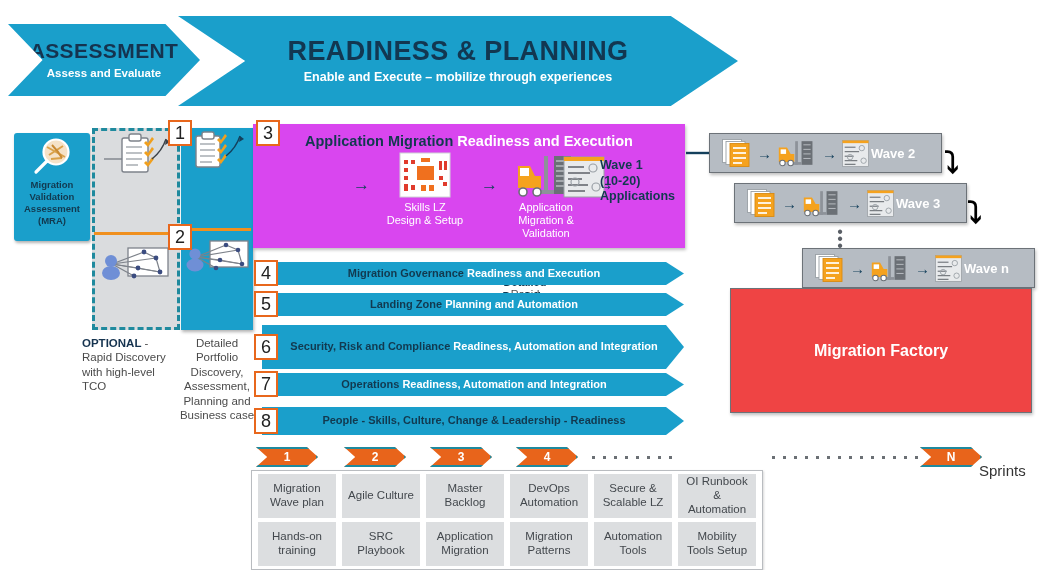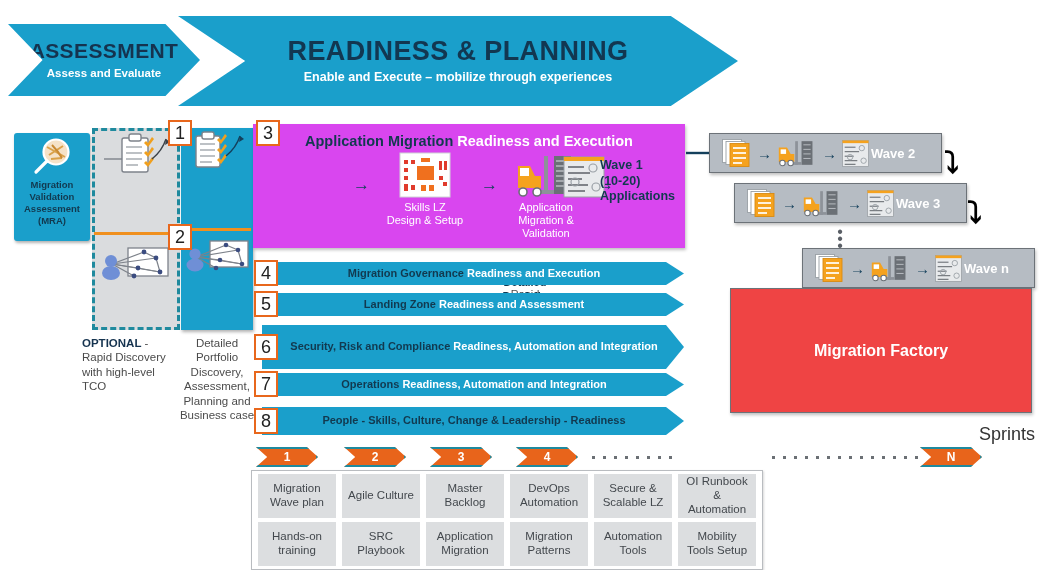--- a/index.html
+++ b/index.html
@@ -135,21 +135,21 @@
   .sprint{
     position:absolute;width:62px;height:20px;
     background:#E8641B;border:2px solid #1f8a9e;box-sizing:border-box;
     clip-path:polygon(0 0, 82% 0, 100% 50%, 82% 100%, 0 100%, 18% 50%);
     display:flex;align-items:center;justify-content:center;
     color:#ffffff;font-size:12px;font-weight:bold;
   }
   .dotline{position:absolute;height:5px;overflow:hidden;
     background-image:radial-gradient(circle, #6b7075 1.6px, rgba(0,0,0,0) 1.7px);
     background-size:11px 5px;background-repeat:repeat-x;}
-  #sprints-label{position:absolute;left:979px;top:424px;font-size:18px;color:#333;}
+  #sprints-label{position:absolute;left:979px;top:462px;font-size:15px;color:#333;}
 
   
   #tablewrap{
     position:absolute;left:251px;top:470px;width:512px;height:100px;
     background:#ffffff;border:1px solid #b9bcc0;box-sizing:border-box;
     box-shadow:1px 1px 2px rgba(0,0,0,.15);
     display:flex;flex-direction:column;justify-content:center;
     padding:4px 6px;
   }
   .trow{display:flex;gap:6px;margin:2px 0;}
@@ -393,21 +393,21 @@
     <line x1="0" y1="7" x2="27" y2="7" stroke="#14405c" stroke-width="2.4"></line>
     <path d="M27 2 L35 7 L27 12 z" fill="#14405c"></path>
   </svg>
 
   <div class="bar" style="left:262px;top:262px;width:422px;height:23px;">
     <span><span class="dark">Migration Governance</span> <span class="light">Readiness and Execution</span></span>
   </div>
   <div class="badge" style="left:254px;top:260px;">4</div>
 
   <div class="bar" style="left:262px;top:293px;width:422px;height:23px;">
-    <span><span class="dark">Landing Zone</span> <span class="light">Readiness and Assessment</span></span>
+    <span><span class="dark">Landing Zone</span> <span class="light">Planning and Automation</span></span>
   </div>
   <div class="badge" style="left:254px;top:291px;">5</div>
 
   <div class="bar" style="left:262px;top:325px;width:422px;height:44px;">
     <span><span class="dark">Security, Risk and Compliance</span> <span class="light">Readiness, Automation and Integration</span></span>
   </div>
   <div class="badge" style="left:254px;top:334px;">6</div>
 
   <div class="bar" style="left:262px;top:373px;width:422px;height:23px;">
     <span><span class="dark">Operations</span> <span class="light">Readiness, Automation and Integration</span></span>

